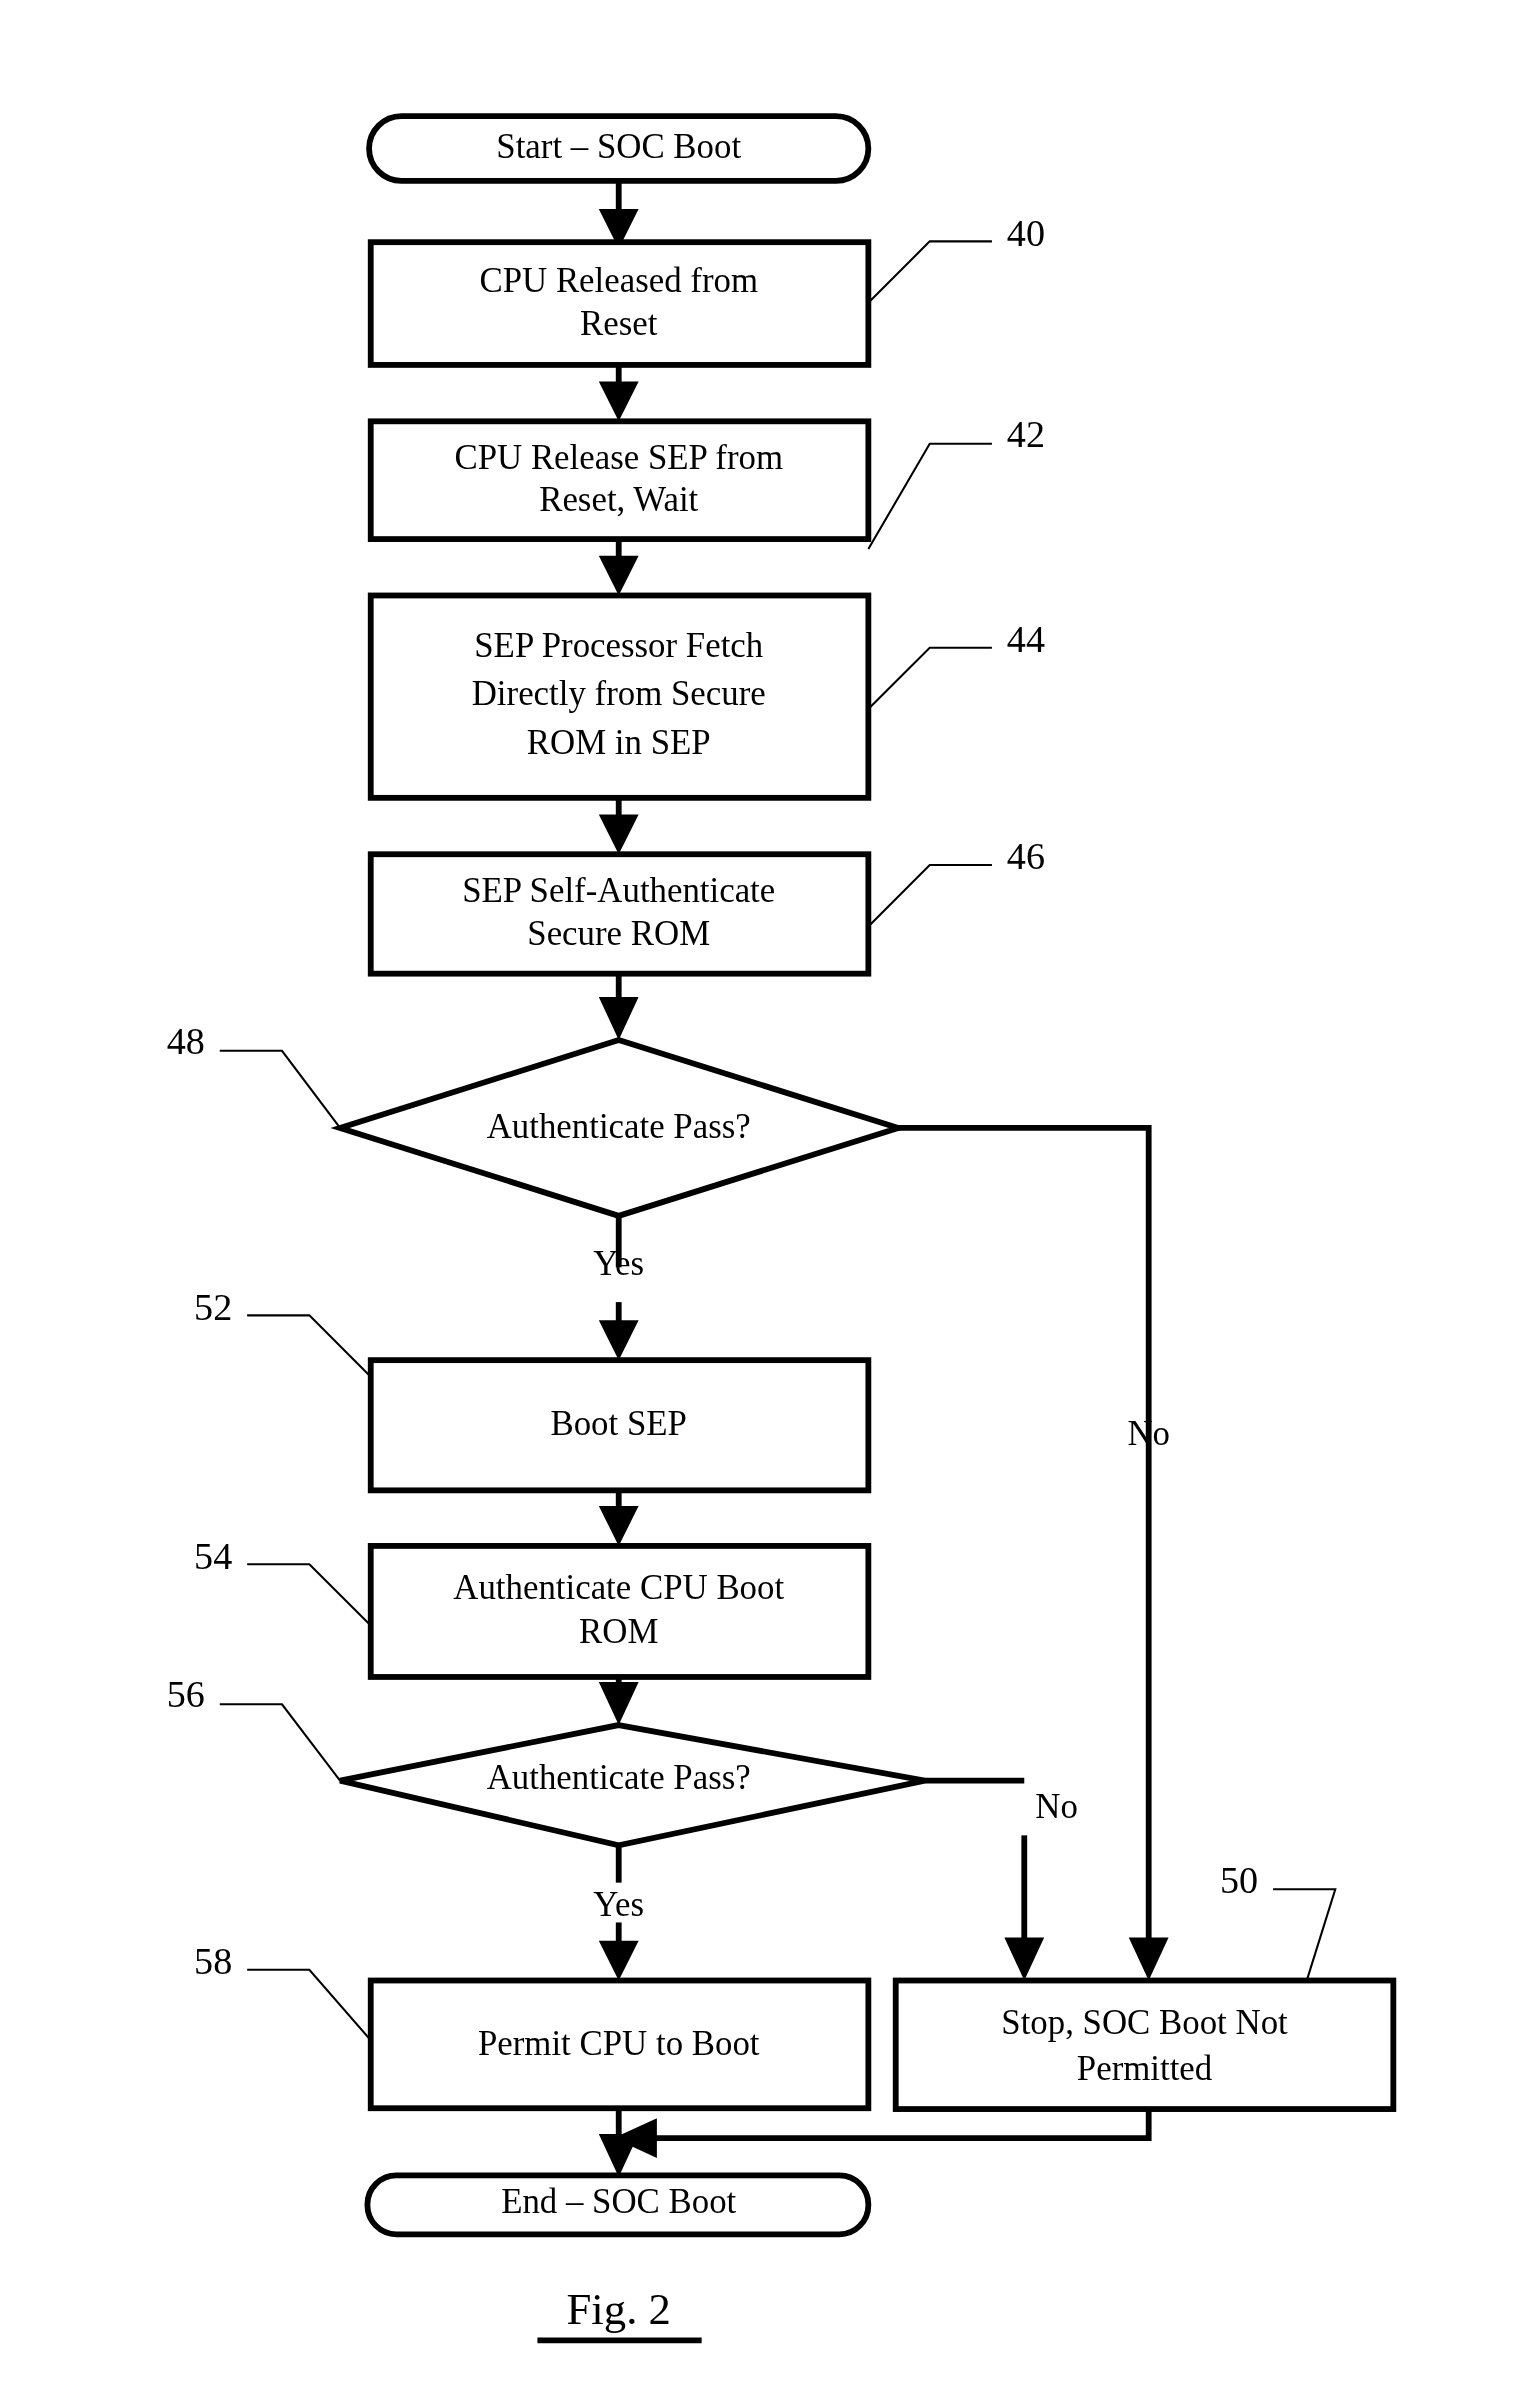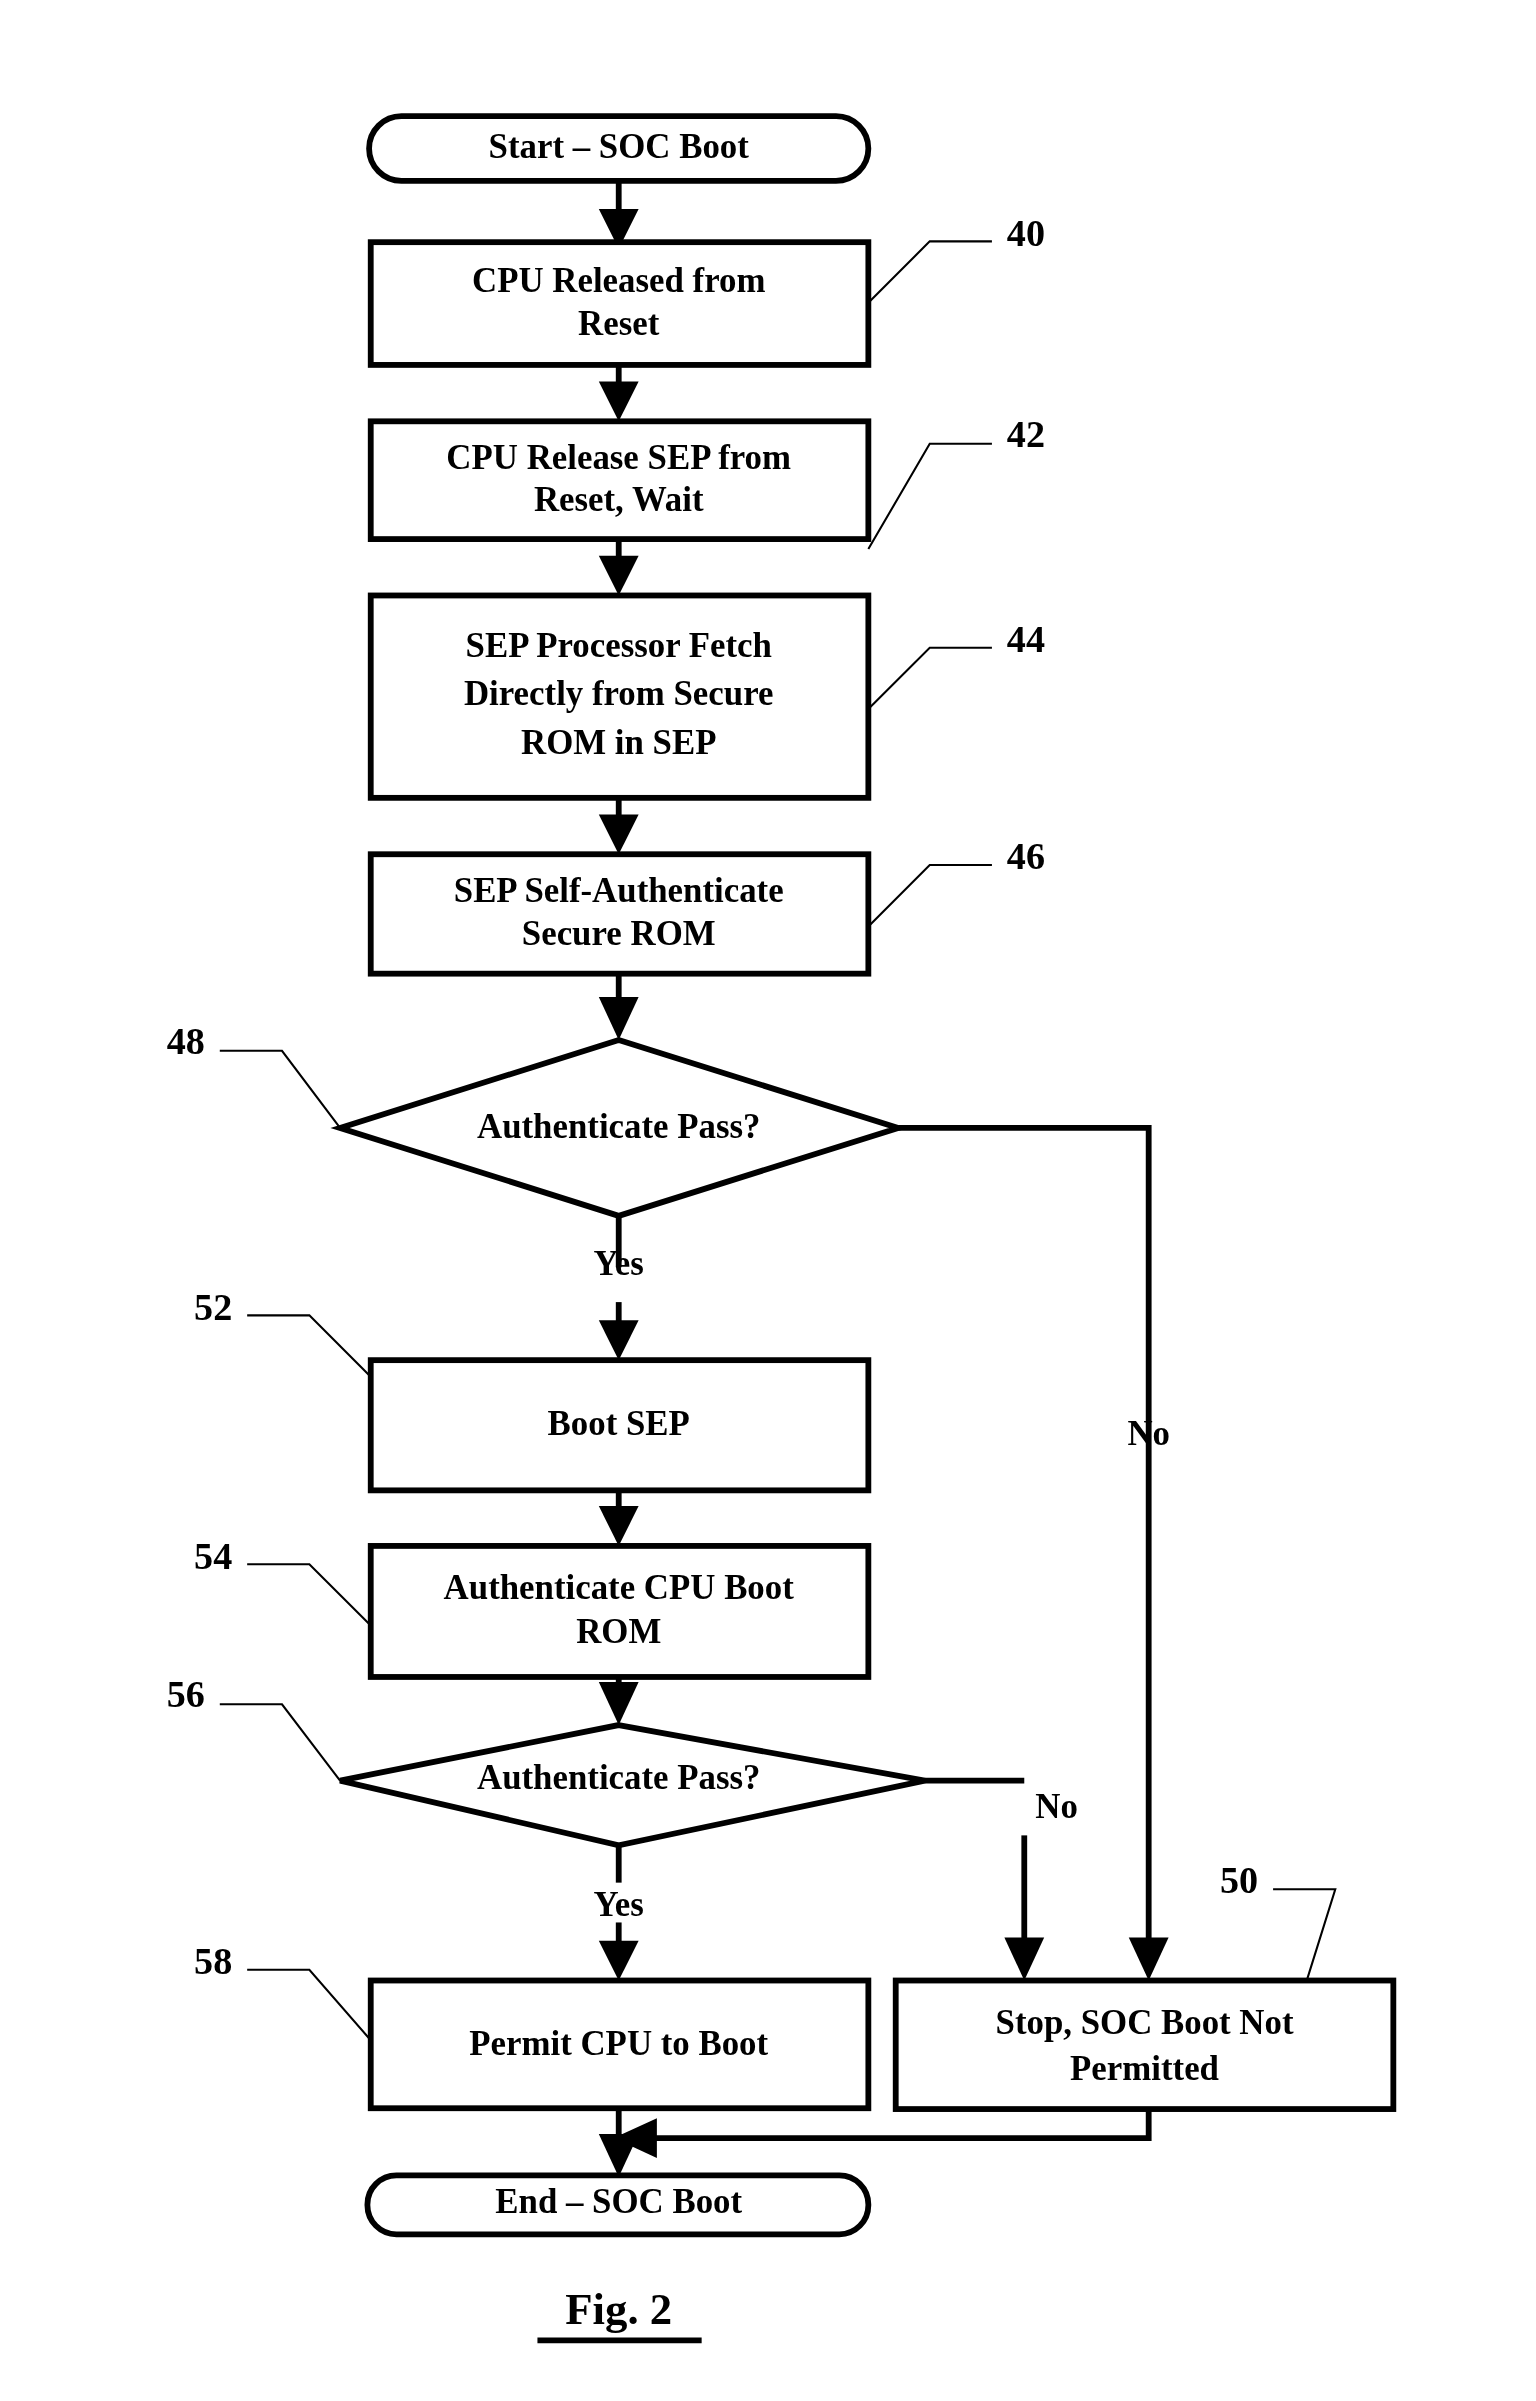--- a/index.html
+++ b/index.html
@@ -12,21 +12,20 @@
     width: 1536px;
     height: 2401px;
     font-family: "Liberation Serif", "DejaVu Serif", serif;
     color: #000000;
     overflow: hidden;
   }
   #figure-root {
     position: relative;
     width: 1536px;
     height: 2401px;
-    font-weight: bold;
   }
   svg#flowchart {
     display: block;
     width: 1536px;
     height: 2401px;
   }
   .shape-outline {
     fill: #ffffff;
     stroke: #000000;
     stroke-width: 7;

